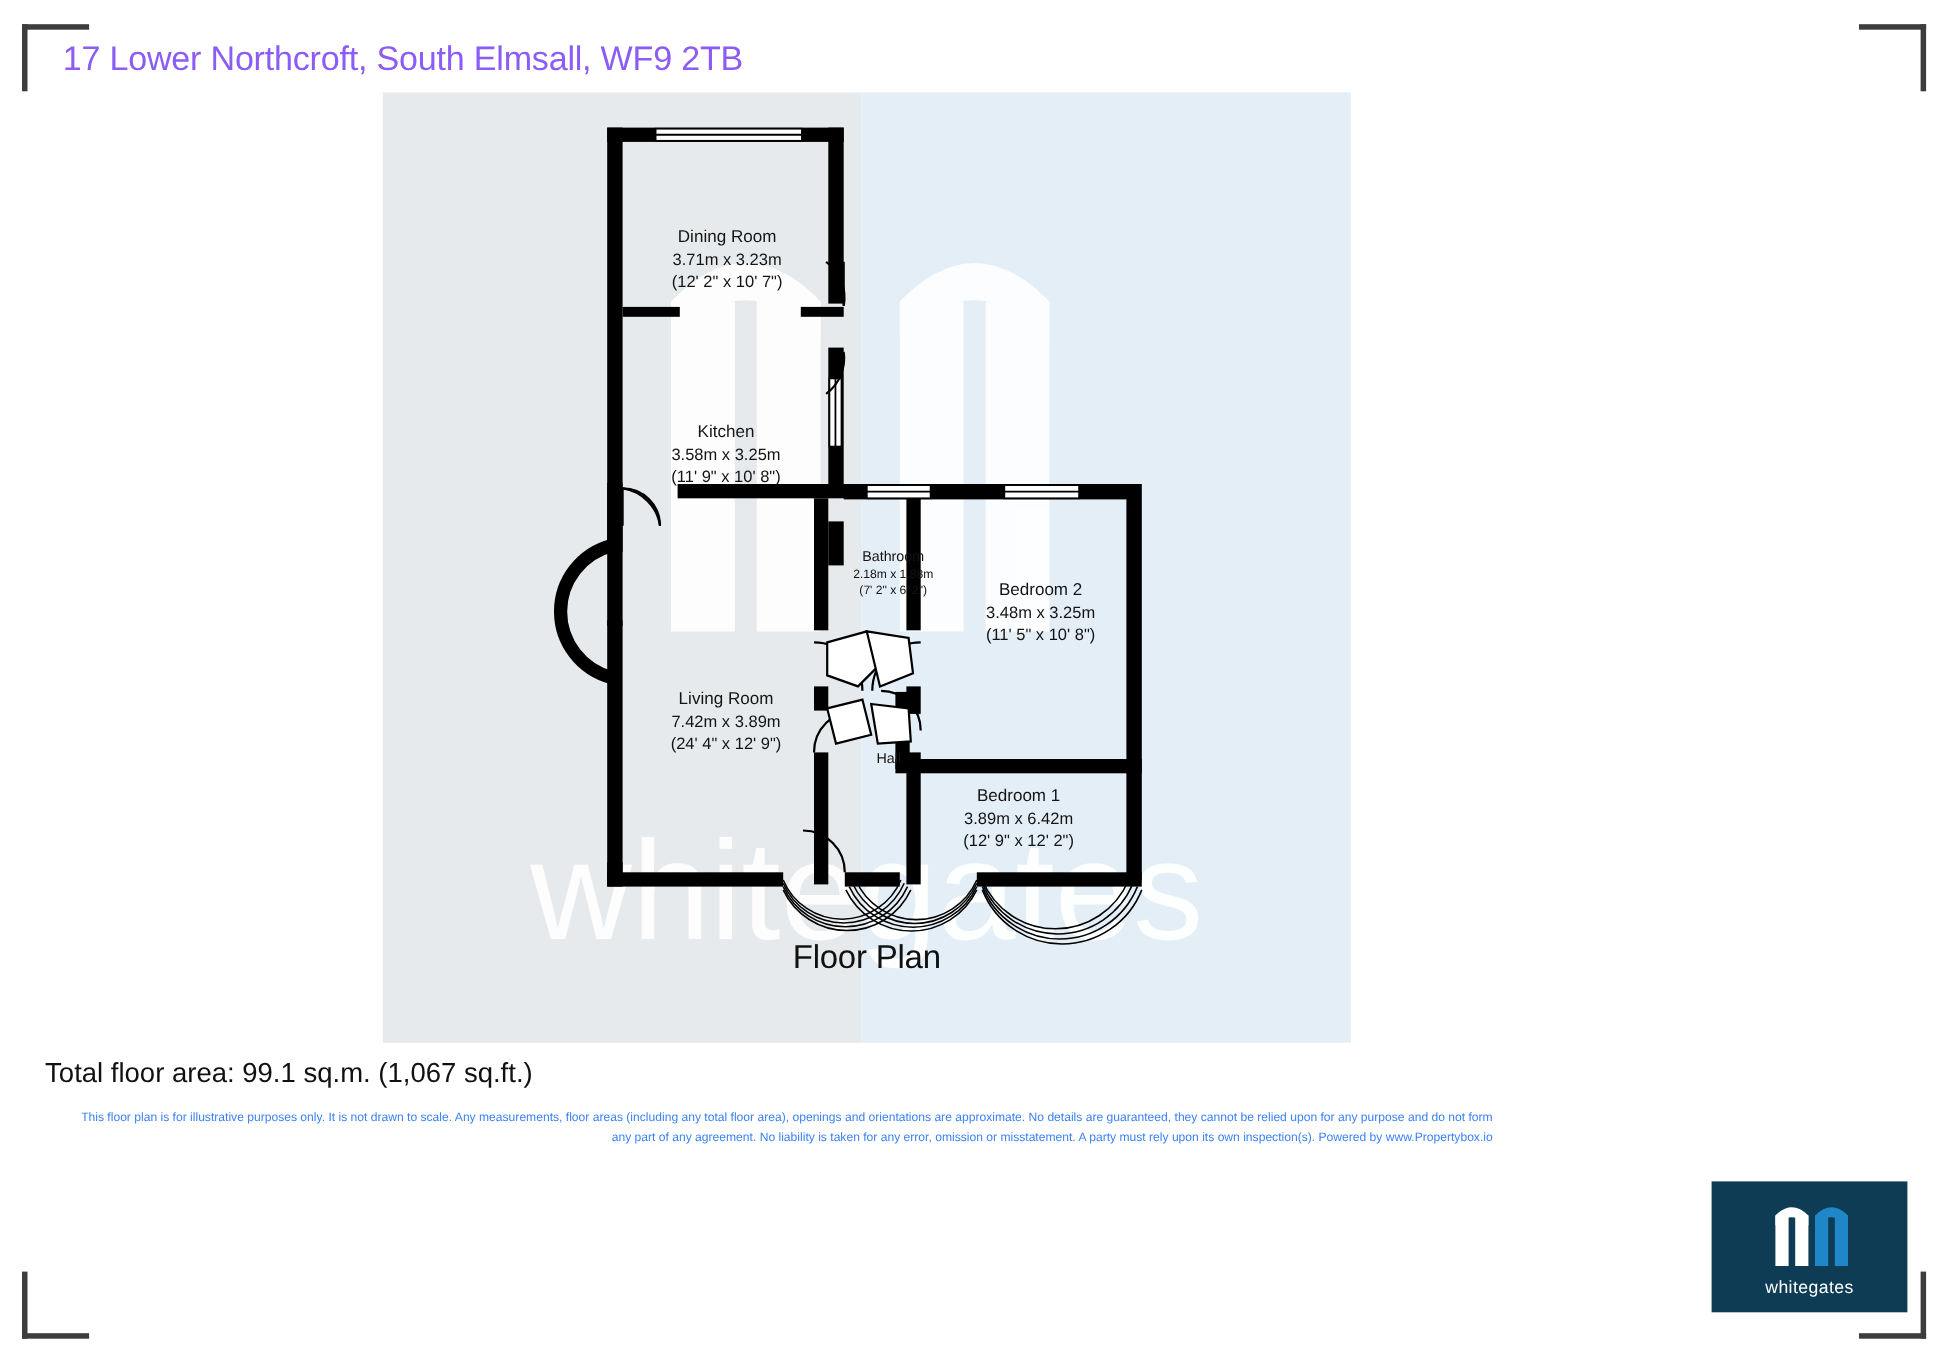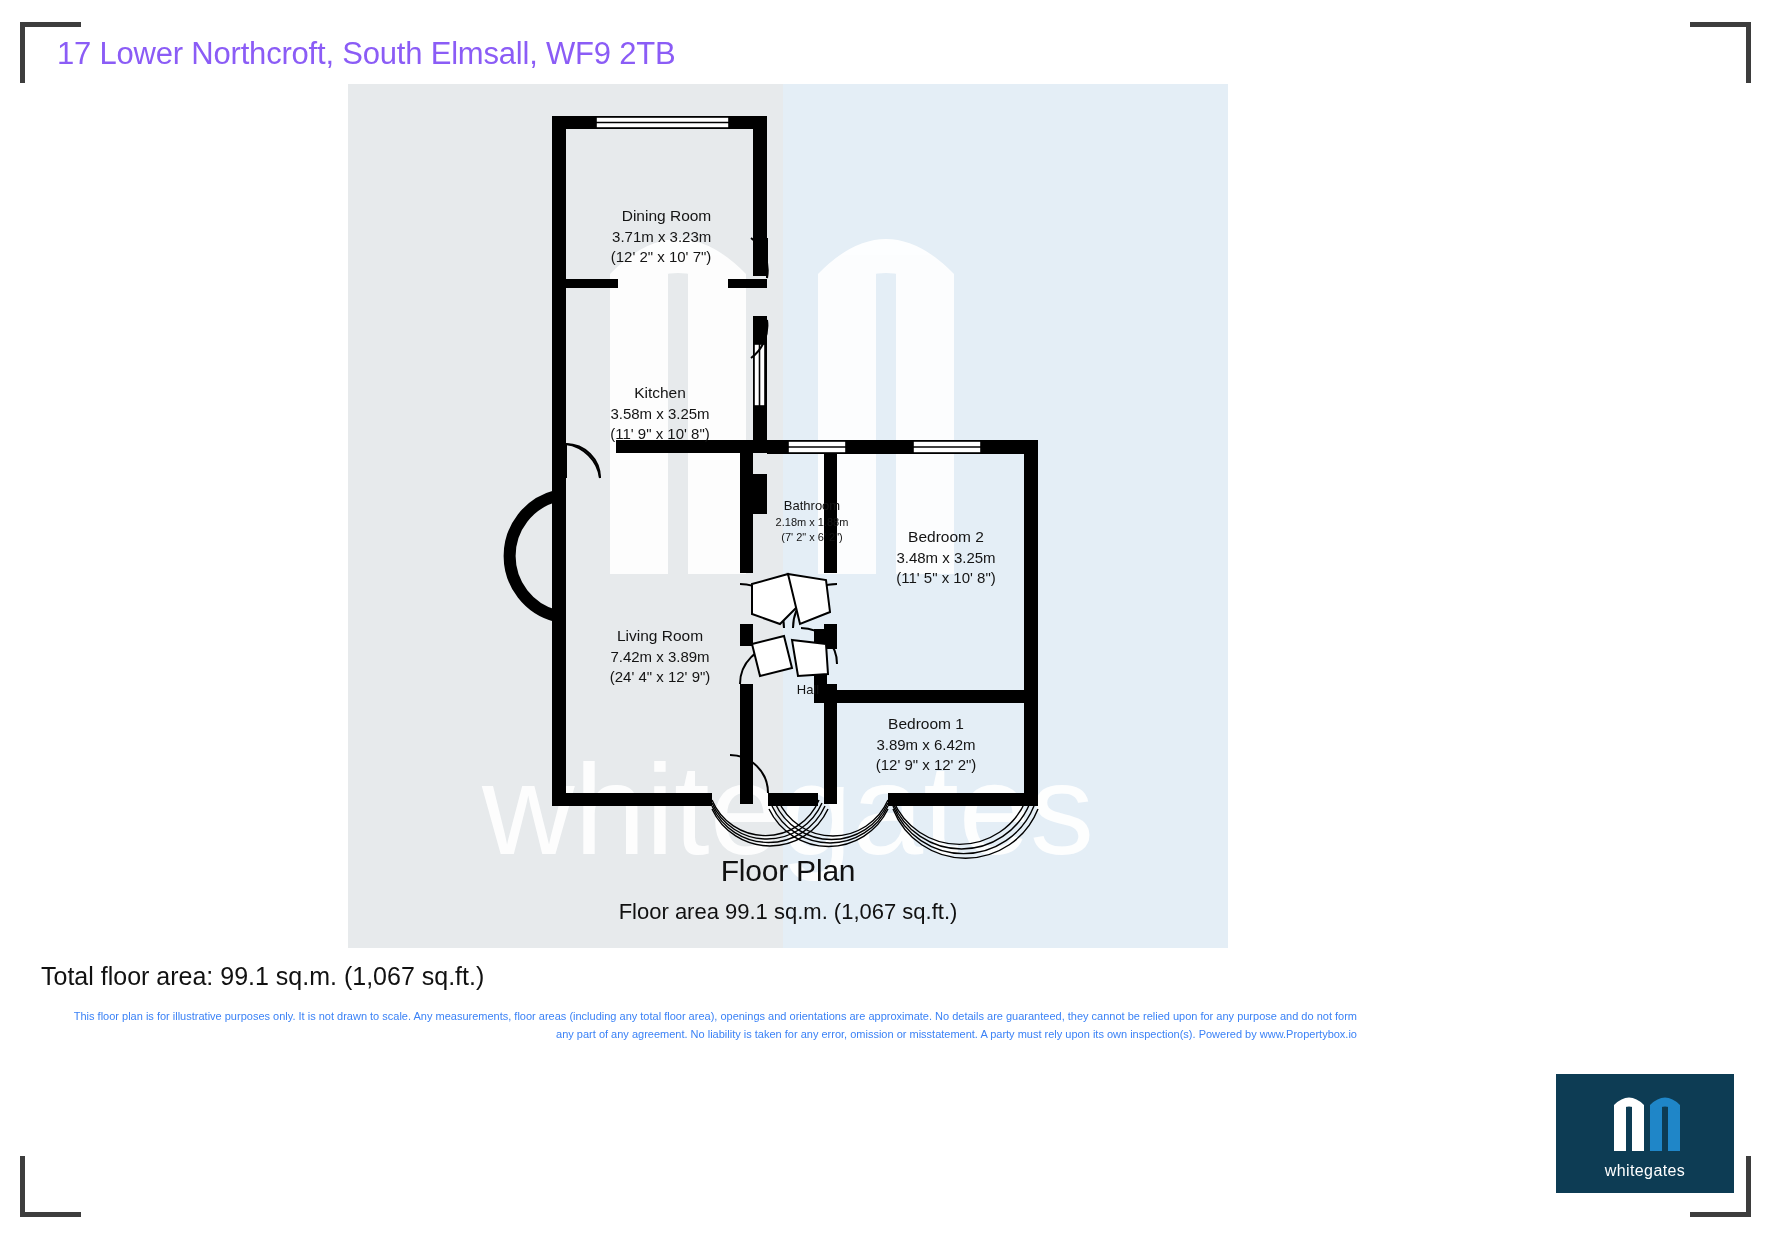--- a/index.html
+++ b/index.html
@@ -286,21 +286,21 @@
     </g>
 
     <g fill="#ffffff" stroke="#000000" stroke-width="2">
       <polygon points="404,500 440,490 452,520 432,540 404,530"></polygon>
       <polygon points="440,490 478,496 482,528 452,540"></polygon>
       <polygon points="404,560 436,552 444,584 412,592"></polygon>
       <polygon points="444,556 478,560 480,590 450,592"></polygon>
     </g>
   </svg>
 
-  <div class="room" style="left:313px; top:122px;text-align:right;">
+  <div class="room" style="left:313px; top:122px;">
     <span class="rname">Dining Room</span>
     <span class="rdim">3.71m x 3.23m</span>
     <span class="rdim">(12' 2" x 10' 7")</span>
   </div>
 
   <div class="room" style="left:312px; top:278px;margin-top:21px;">
     <span class="rname">Kitchen</span>
     <span class="rdim">3.58m x 3.25m</span>
     <span class="rdim">(11' 9" x 10' 8")</span>
   </div>
@@ -328,21 +328,20 @@
     <span class="rdim">3.89m x 6.42m</span>
     <span class="rdim">(12' 9" x 12' 2")</span>
   </div>
 
   <div class="room hall" style="left:460px; top:597px;">
     <span class="rname">Hall</span>
   </div>
 
   <div class="plan-caption" style="top:770px;">
     <div class="cap-title">Floor Plan</div>
-    <div class="cap-area">Floor area 99.1 sq.m. (1,067 sq.ft.)</div>
   </div>
 
 </div>
 
 <div class="total-area">Total floor area: 99.1 sq.m. (1,067 sq.ft.)</div>
 
 <div class="disclaimer">This floor plan is for illustrative purposes only. It is not drawn to scale. Any measurements, floor areas (including any total floor area), openings and orientations are approximate. No details are guaranteed, they cannot be relied upon for any purpose and do not form any part of any agreement. No liability is taken for any error, omission or misstatement. A party must rely upon its own inspection(s). Powered by www.Propertybox.io</div>
 
 <div class="brand">
   <div class="brand-mark">

